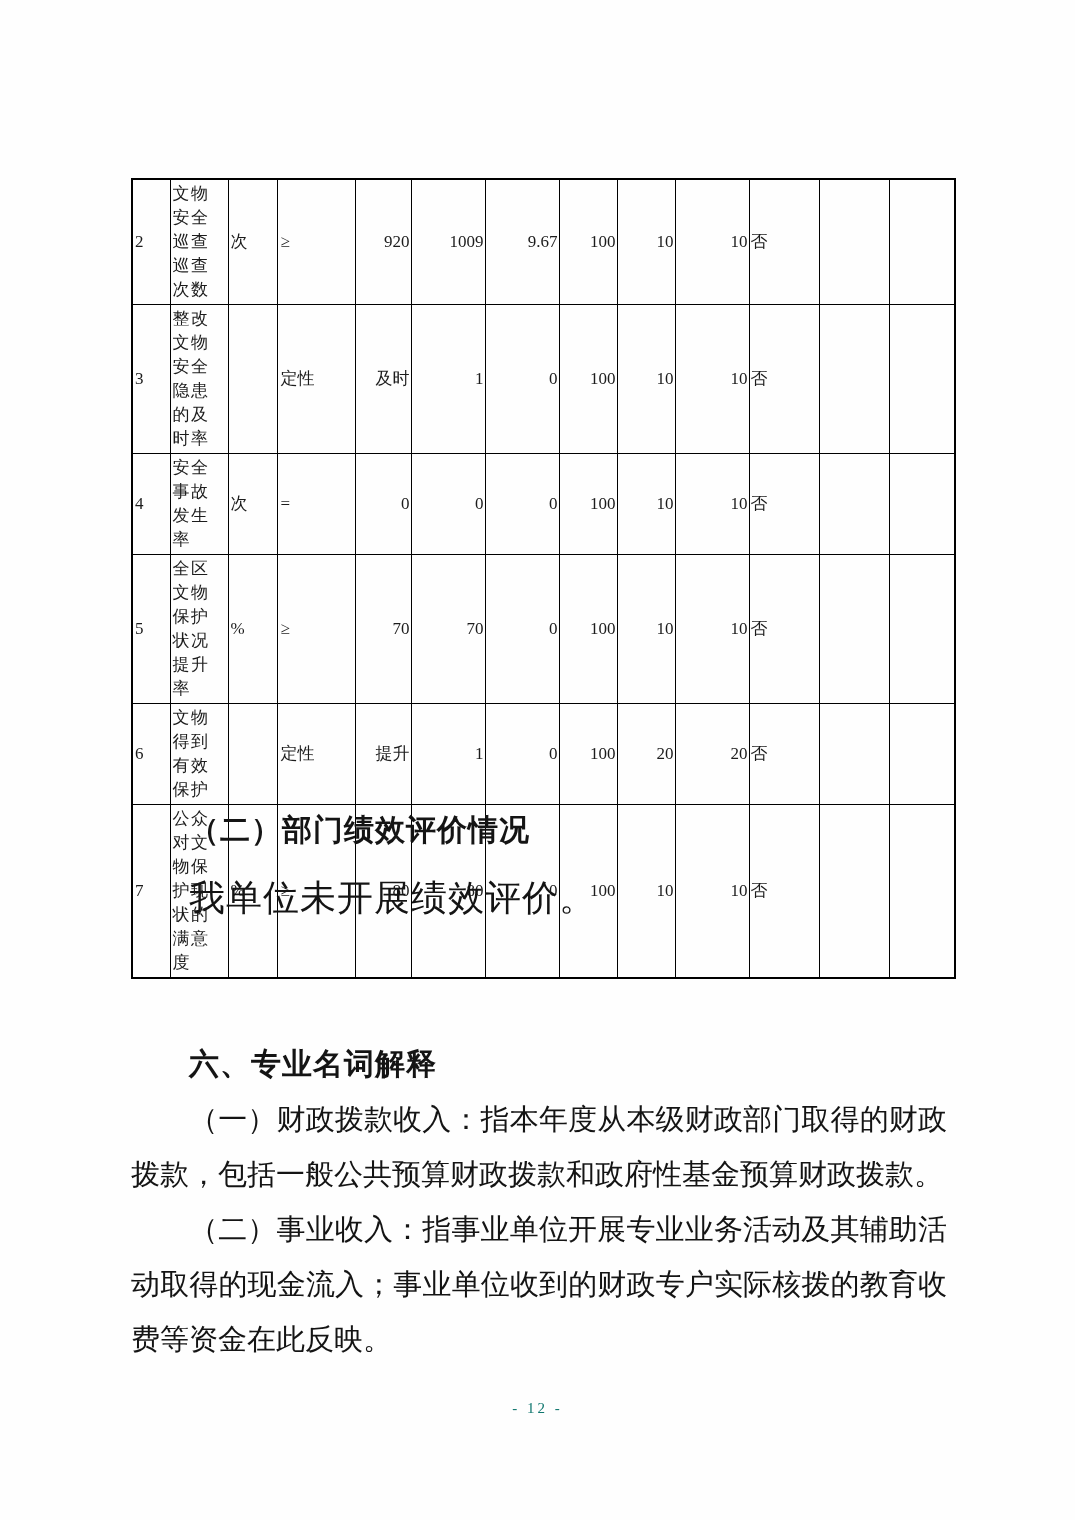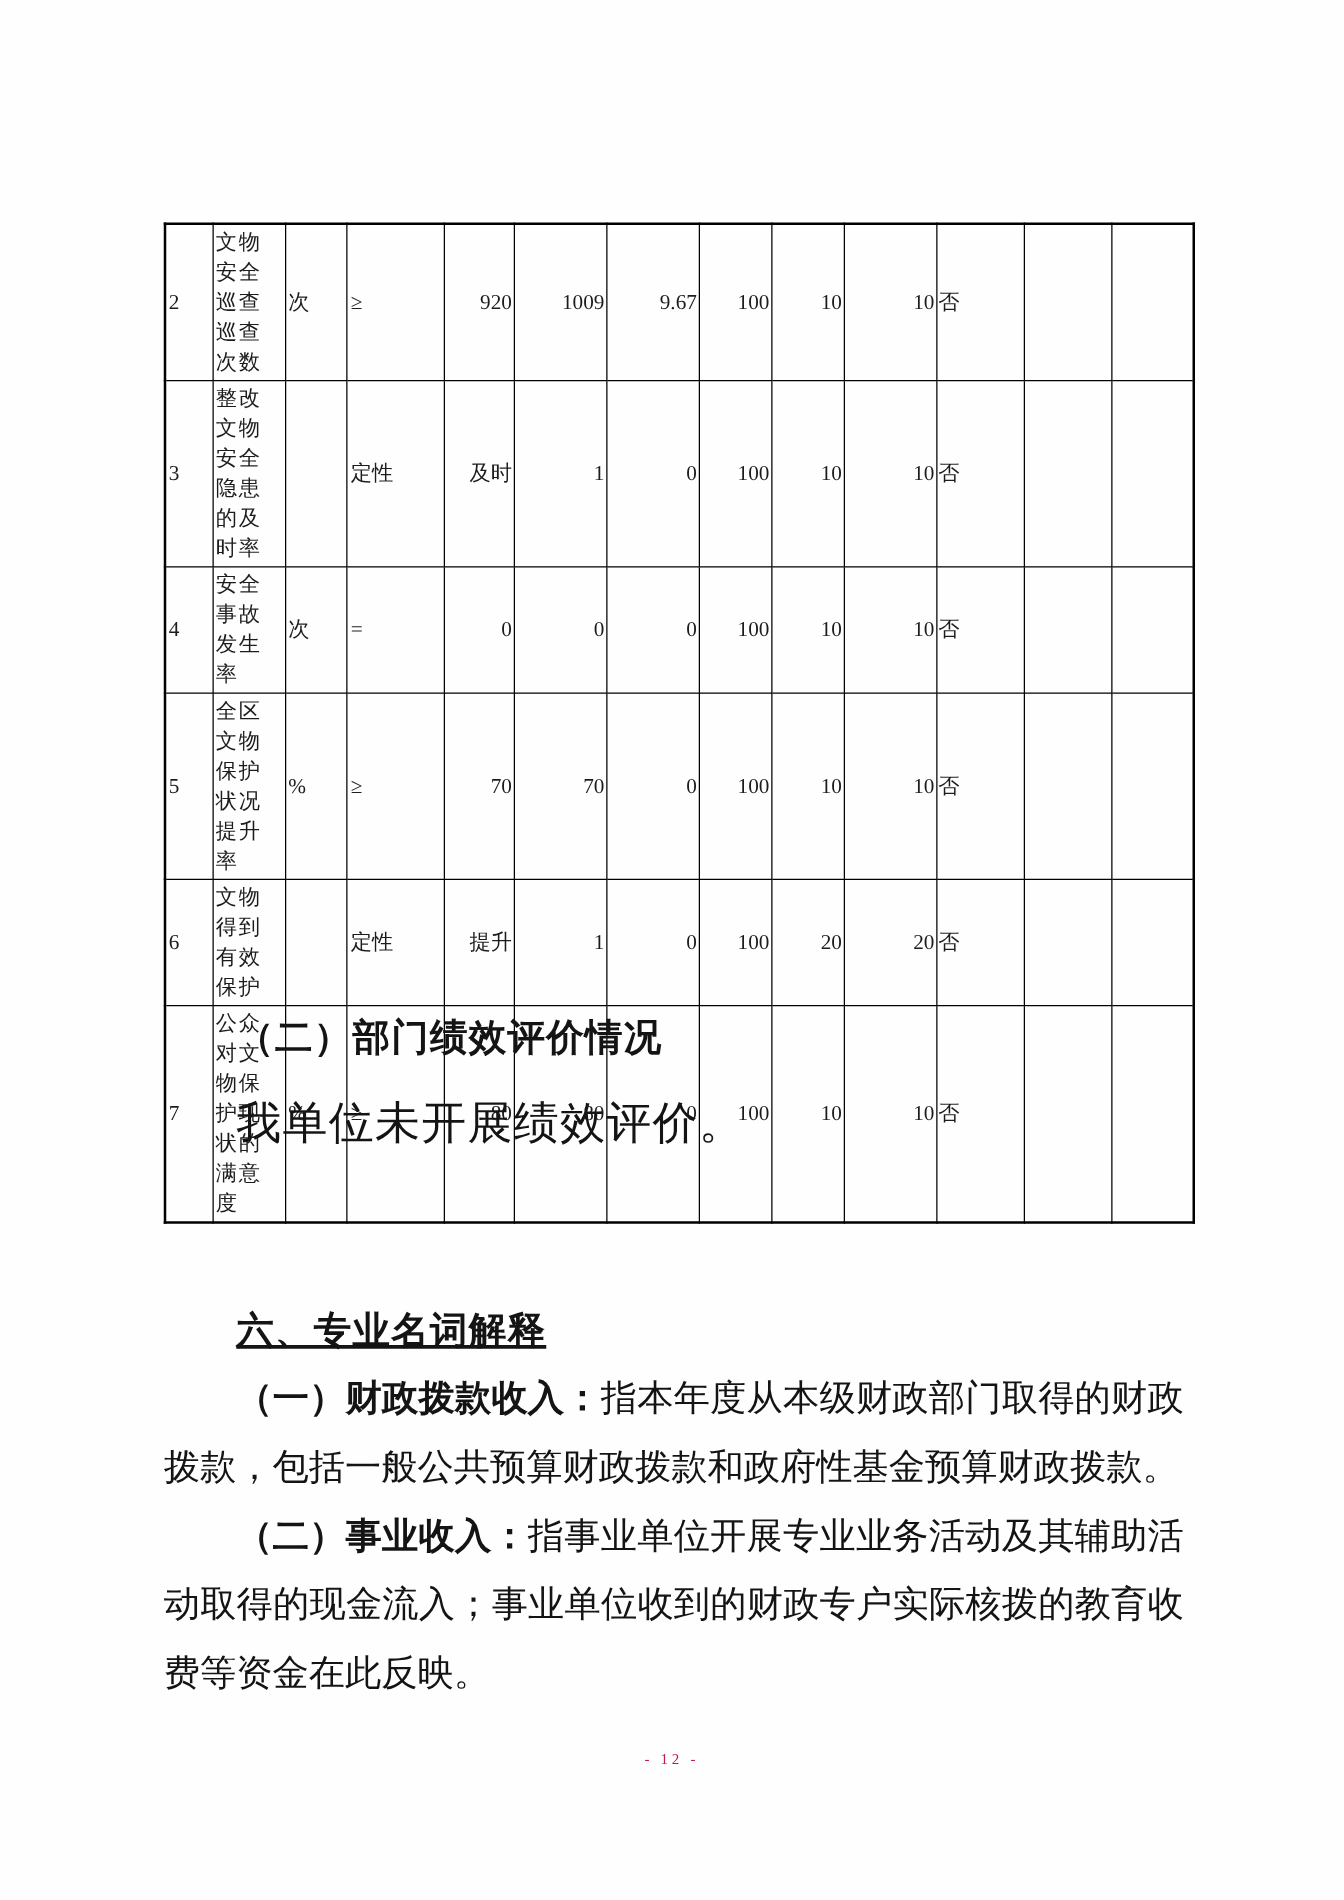--- a/index.html
+++ b/index.html
@@ -75,39 +75,39 @@
   .def {
     position: absolute;
     left: 131px;
     width: 816px;
     font-size: 29px;
     line-height: 55px;
     text-align: justify;
     text-indent: 58px;
     word-break: break-all;
   }
-  .def .lead { font-weight: bold; }
+  .def .lead { font-weight: normal; }
 
   #h2  { top: 810px; }
   #p2  { top: 874px; }
   #h3  { top: 927px; }
   #p3  { top: 987px; }
-  #h6  { top: 1044px; text-decoration: underline; }
+  #h6  { top: 1044px; }
   #def1 { top: 1092px; }
   #def2 { top: 1202px; }
 
   .pageno {
     position: absolute;
     top: 1400px;
     left: 0;
     width: 100%;
     text-align: center;
-    font-size: 12px;
+    font-size: 15px;
     letter-spacing: 3px;
-    color: #be185d;
+    color: #0f766e;
   }
 </style>
 </head>
 <body>
 
 <div class="page">
 
   <table class="perf">
     <colgroup>
       <col style="width:38px">

